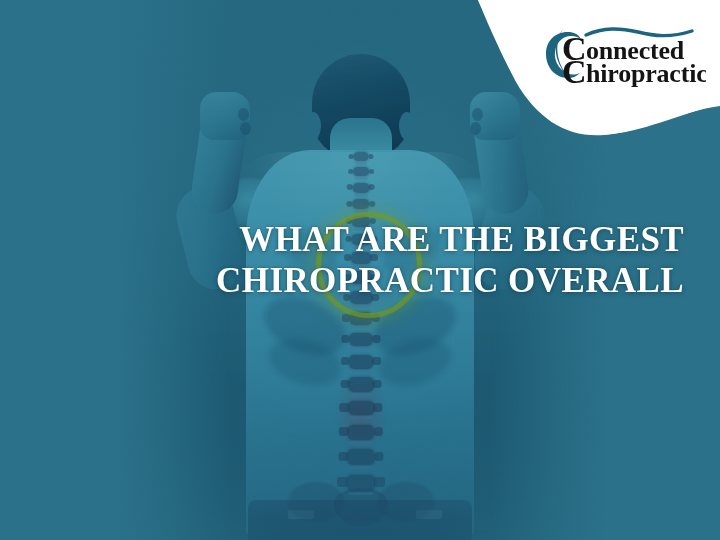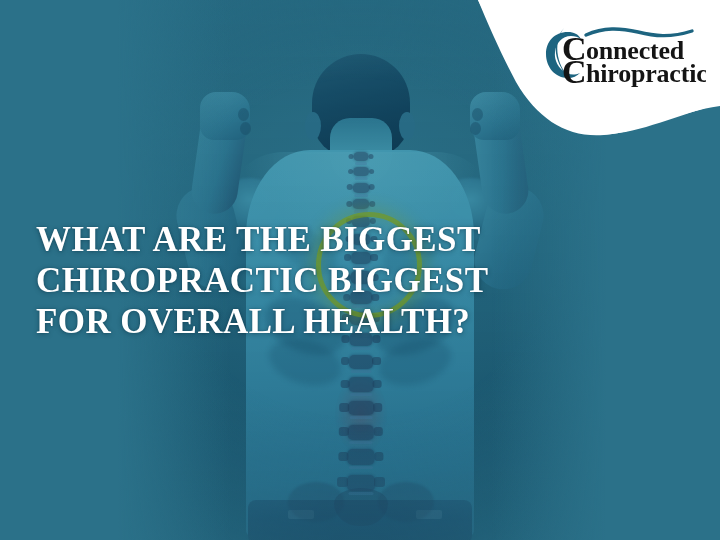--- a/index.html
+++ b/index.html
@@ -296,21 +296,21 @@
     height: 66px;
   }
   .logo svg { display:block; width: 100%; height: 100%; }
 
   
   .headline {
     position: absolute;
     left: 0;
     right: 0;
     top: 196px;
-    text-align: left;
+    text-align: right;
     color: #ffffff;
     font-family: "Liberation Serif", "DejaVu Serif", serif;
     font-size: 35px;
     line-height: 41px;
     letter-spacing: .4px;
     text-shadow: 0 1px 5px rgba(10,45,62,.48), 0 0 2px rgba(10,45,62,.35);
     padding: 0 36px;
   }
   .headline .ln { display: block; white-space: nowrap; }
 
@@ -450,18 +450,17 @@
       <text x="20" y="38" font-family="'Liberation Serif', serif" font-size="34" font-weight="700" fill="#141414">C</text>
       <text x="44" y="37" font-family="'Liberation Serif', serif" font-size="26" font-weight="700" fill="#141414" letter-spacing="-0.2">onnected</text>
 
       <text x="20" y="61" font-family="'Liberation Serif', serif" font-size="34" font-weight="700" fill="#141414">C</text>
       <text x="44" y="60" font-family="'Liberation Serif', serif" font-size="26" font-weight="700" fill="#141414" letter-spacing="-0.2">hiropractic</text>
     </svg>
   </div>
 
   <h1 class="headline">
     <span class="ln">WHAT ARE THE BIGGEST</span>
-    <span class="ln">CHIROPRACTIC BIGGEST</span>
-    <span class="ln">FOR OVERALL HEALTH?</span>
+    <span class="ln">CHIROPRACTIC OVERALL</span>
   </h1>
 
 
 </div>
 
 </body></html>

